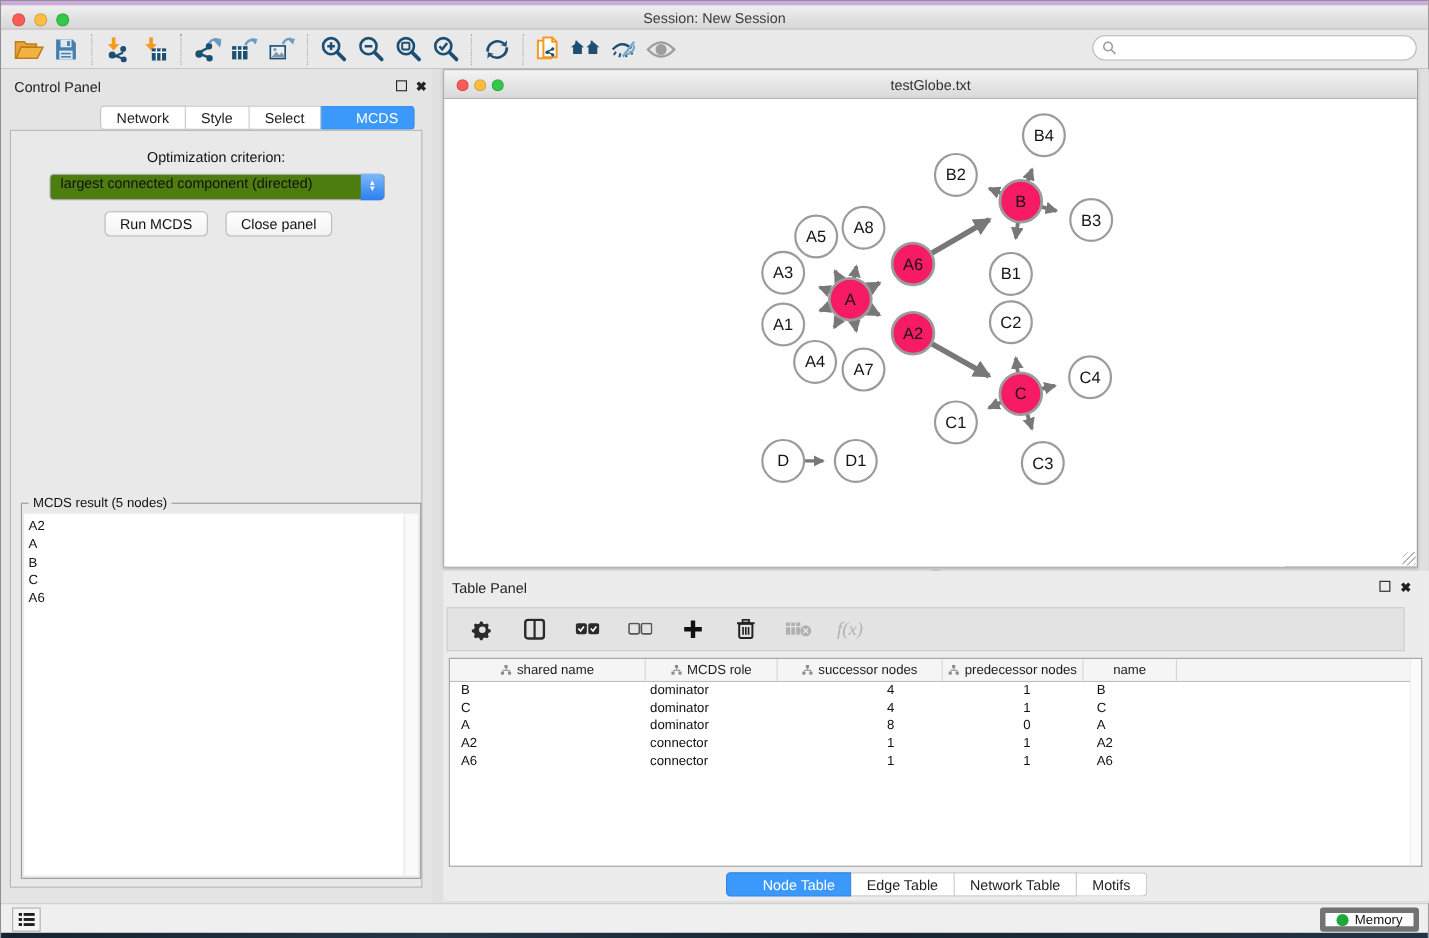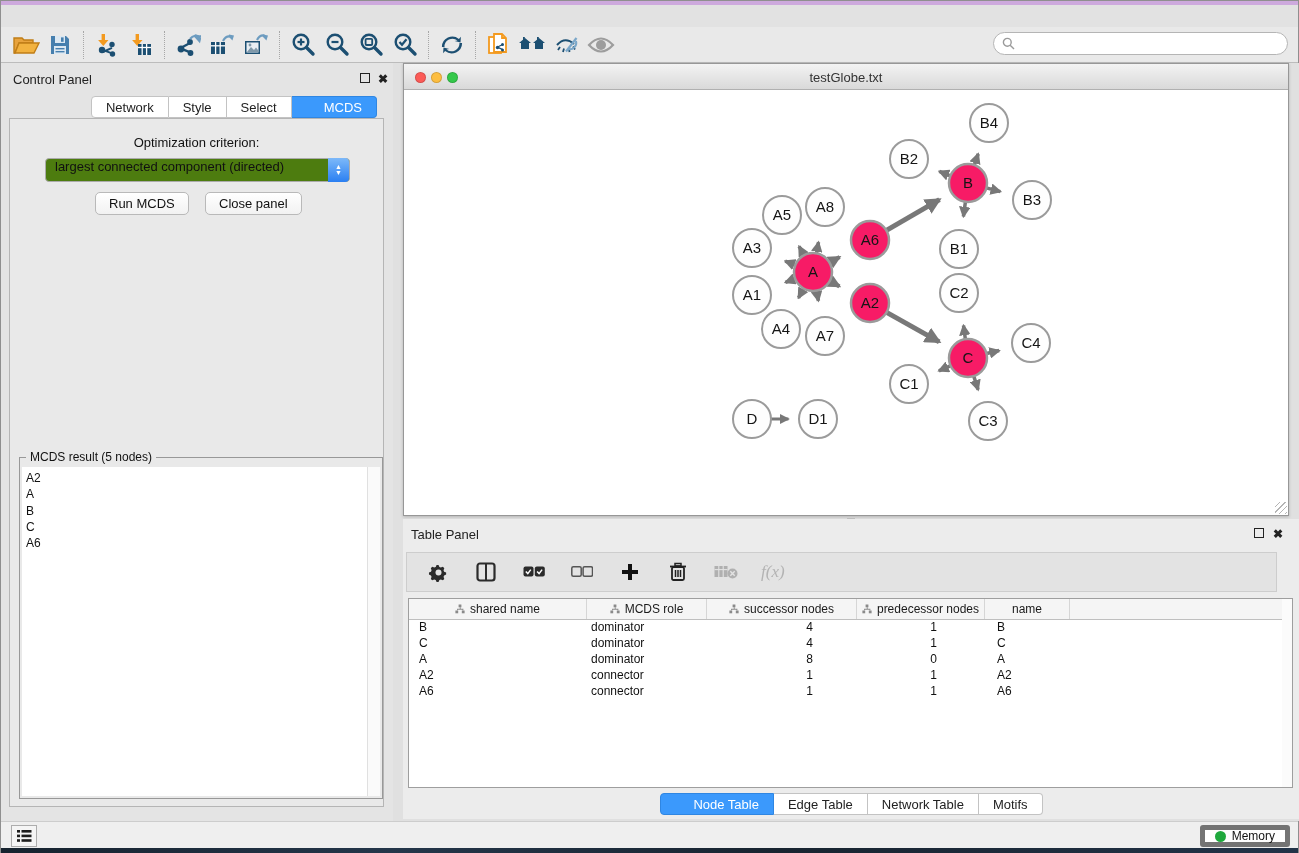--- a/index.html
+++ b/index.html
@@ -58,21 +58,21 @@
   .result-scroll { position:absolute; top:9px; right:2px; bottom:2px; width:12px; background:#fafafa; }
 
   
   .work { position:absolute; left:392px; top:0; width:907px; height:758px; background:#e0e0e0; }
 
   .net-window { position:absolute; left:10px; top:0px; width:886px; height:453px;
     border:1px solid #979797; background:#fff; box-shadow:0 1px 3px rgba(0,0,0,.2); }
   .net-titlebar { position:absolute; left:0; top:0; width:100%; height:26px;
     background:linear-gradient(#f3f3f3,#d9d9d9); border-bottom:1px solid #b0b0b0; }
   .net-title { position:absolute; width:100%; text-align:center; top:6px; font-size:13px; color:#333; }
-  .net-canvas { position:absolute; left:0; top:26px; width:764px; height:425px; background:#fff;margin-left:40px; }
+  .net-canvas { position:absolute; left:0; top:26px; width:764px; height:425px; background:#fff; }
   .net-grip { position:absolute; right:1px; bottom:1px; width:12px; height:12px;
     background:repeating-linear-gradient(135deg, transparent 0 3px, #b5b5b5 3px 4px); }
   .divider-dot { position:absolute; left:50%; top:455px; width:8px; height:7px; background:#d7d7d7; border:1px solid #bdbdbd; }
 
   .table-panel { position:absolute; left:10px; top:456px; width:897px; height:300px; background:#ececec; }
   .tp-title { position:absolute; left:8px; top:8px; font-size:13px; color:#222; }
   .tp-toolbar { position:absolute; left:3px; top:33px; right:23px; height:40px;
     background:#e3e3e3; border:1px solid #cdcdcd; display:flex; align-items:center; gap:22px; padding-left:18px; }
   .tp-ico { display:flex; align-items:center; justify-content:center; width:26px; height:26px; }
   .fx-label { font-family:"Liberation Serif", serif; font-style:italic; font-size:17px; color:#b3b3b3; }
@@ -101,20 +101,28 @@
   .desk-strip-bottom { position:absolute; left:0; top:847px; width:100%; height:6px;
     background:linear-gradient(90deg,#16222e,#24364a 30%,#182430 60%,#223348); }
 </style>
 </head>
 <body>
 
 <div class="app">
 
   <div class="desk-strip-top"></div>
 
+  <div class="titlebar">
+    <div class="traffic">
+      <div class="light red"></div>
+      <div class="light yellow"></div>
+      <div class="light green"></div>
+    </div>
+    <div class="title">Session: New Session</div>
+  </div>
 
   <div class="toolbar">
 
     <div class="tb-icon">
       <svg width="27" height="22" viewBox="0 0 27 22">
           <path d="M1 4 h8 l2 2 h9 v3 H6 L2 19 H1 z" fill="#e8a33d" stroke="#c07e17" stroke-width="1.4"></path>
           <path d="M6 9 h20 l-5 10 H2 z" fill="#f2b23f" stroke="#c07e17" stroke-width="1.4"></path>
         </svg>
     </div>
     <div class="tb-icon">

